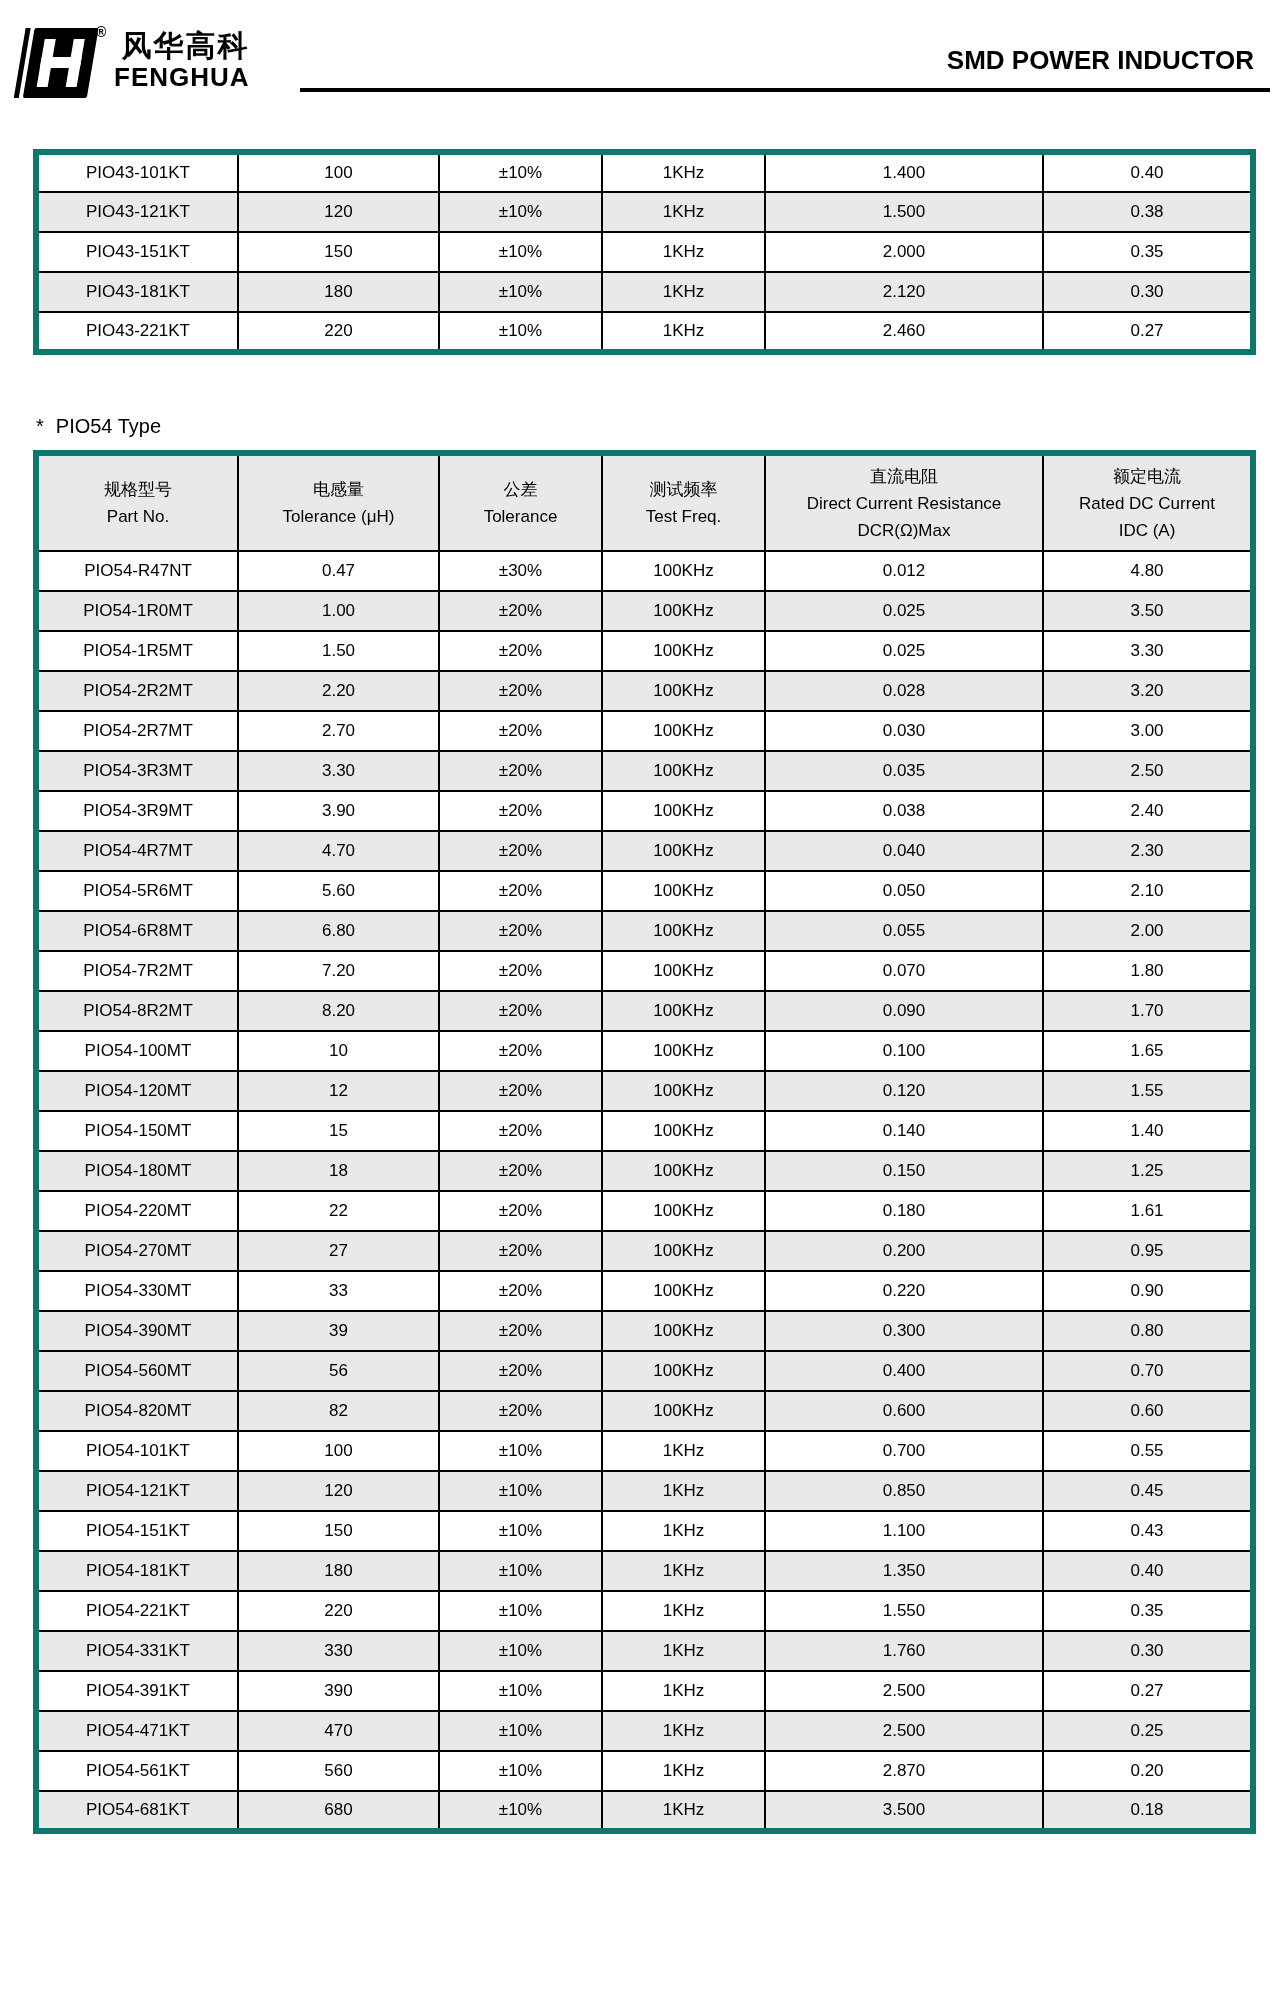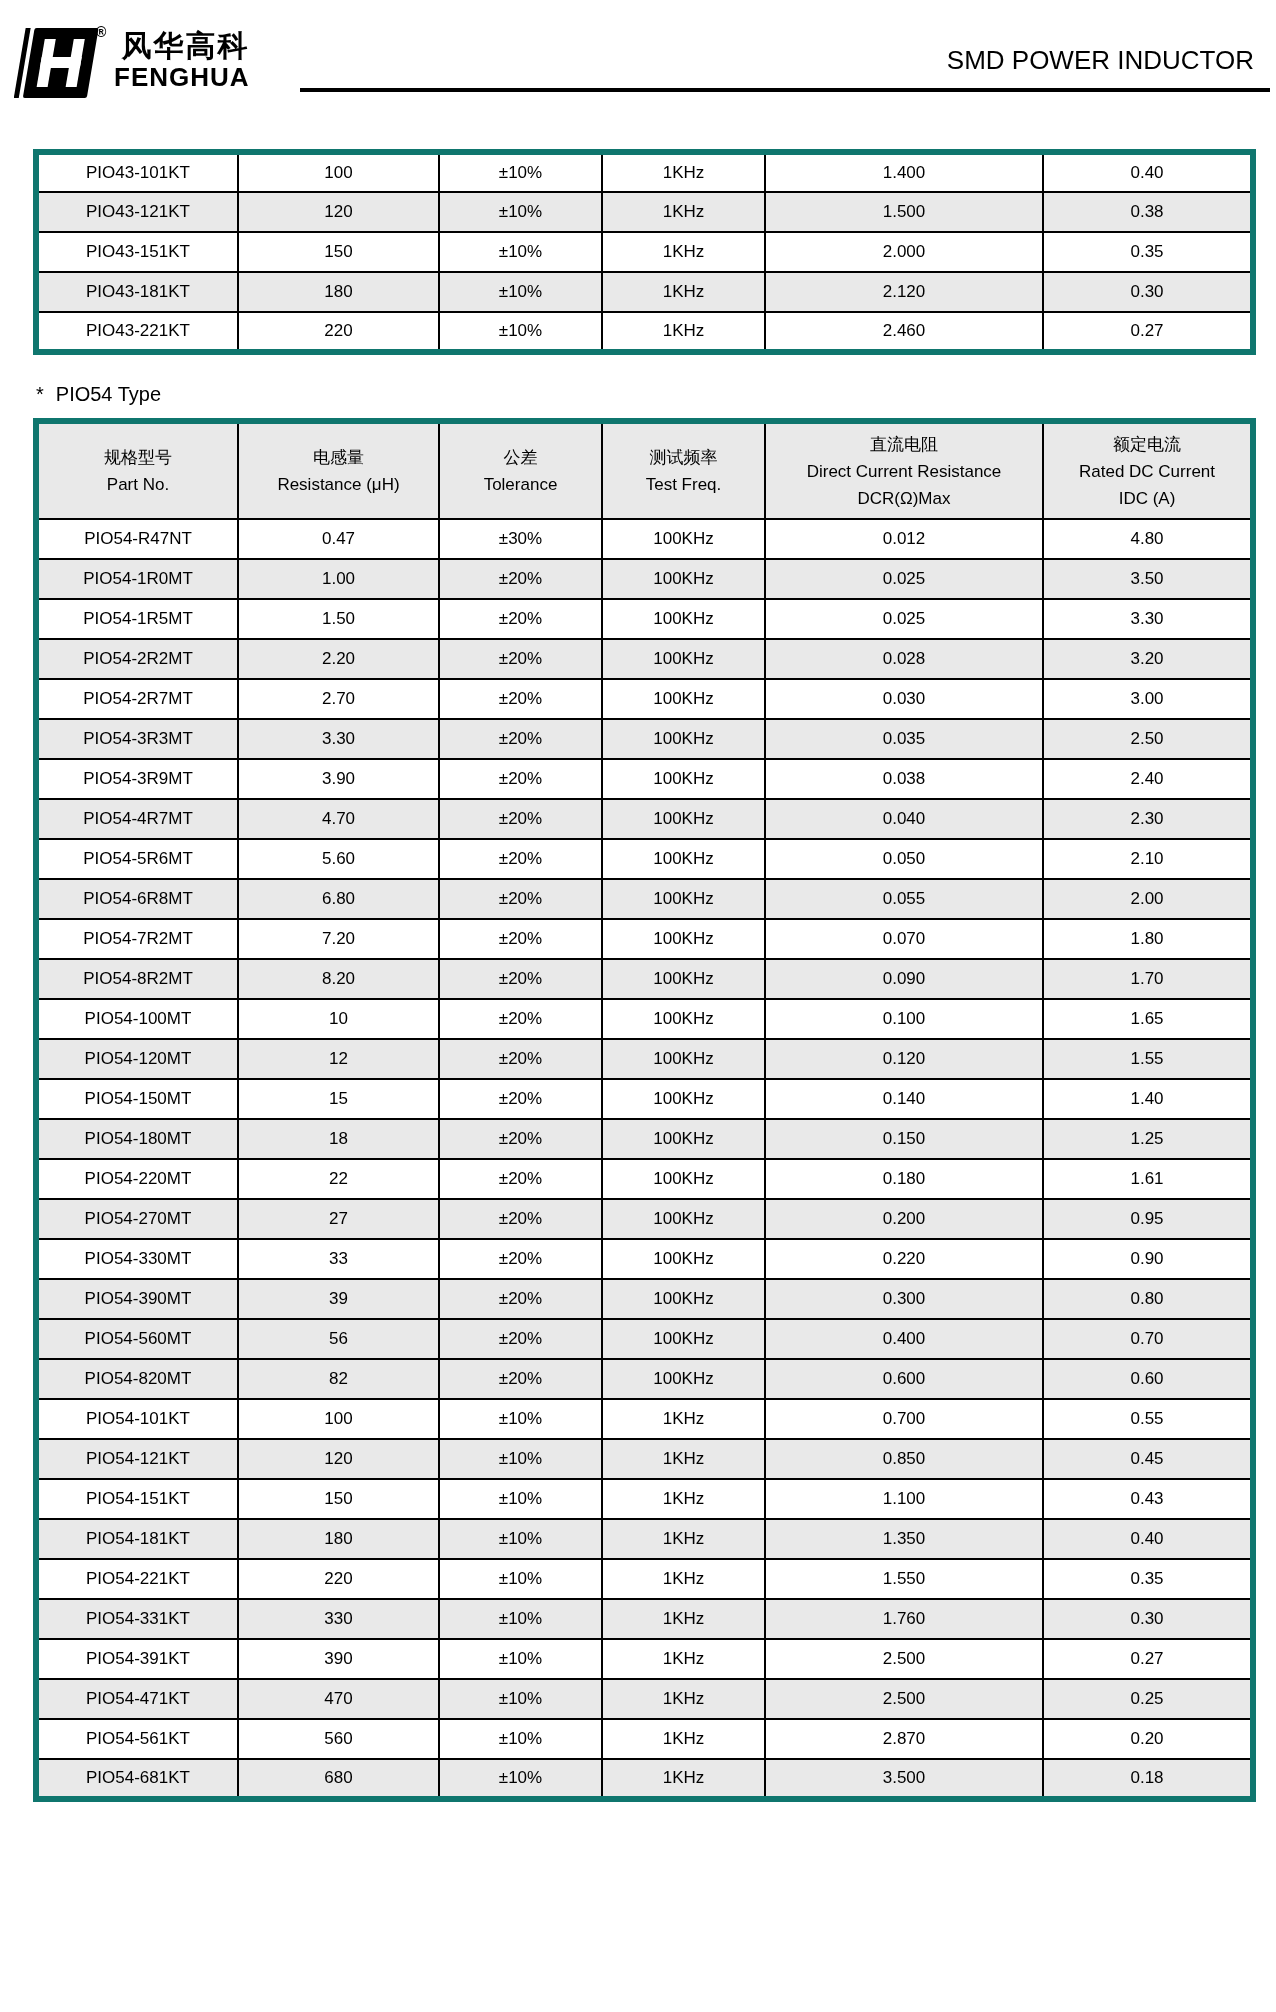--- a/index.html
+++ b/index.html
@@ -13,21 +13,21 @@
     overflow: hidden;
   }
 
   
   .hdr { position: absolute; top: 0; left: 0; width: 1276px; height: 100px; }
   .logo-mark { position: absolute; left: 14px; top: 26px; }
   .reg-mark { position: absolute; left: 96px; top: 24px; font-size: 14px; font-weight: bold; }
   .brand { position: absolute; left: 114px; top: 29px; }
   .brand-cn { font-size: 30px; font-weight: bold; letter-spacing: 2px; line-height: 34px; text-align: right; }
   .brand-en { font-size: 26px; font-weight: bold; letter-spacing: 1px; line-height: 28px; }
-  .doc-title { position: absolute; right: 22px; top: 45px; font-size: 26px; font-weight: normal; letter-spacing: 0px; }
+  .doc-title { position: absolute; right: 22px; top: 45px; font-size: 26px; font-weight: bold; letter-spacing: 0px; }
   .hdr-rule { position: absolute; left: 300px; top: 88px; width: 970px; height: 4px; background: #000; }
 
   
   table.data-table {
     border-collapse: collapse;
     table-layout: fixed;
     width: 1217px;
     margin-left: 33px;
     border: 6px solid #0f766e;
   }
@@ -40,21 +40,21 @@
     font-size: 17px;
     font-weight: normal;
     overflow: hidden;
   }
   .data-table td { height: 40px; }
   .data-table th { height: 98px; background: #e9e9e9; padding: 2px 3px; }
   .data-table tr.alt td { background: #e9e9e9; }
   th .hl { line-height: 27px; font-size: 17px; }
 
   
-  .section-heading { margin: 28px 0 0 36px; font-size: 20px; line-height: 23px; }
+  .section-heading { margin: 60px 0 0 36px; font-size: 20px; line-height: 23px; }
   .section-heading .star { display: inline-block; margin-right: 12px; }
 </style>
 </head>
 <body>
 
 <div class="page">
 
   <div class="hdr">
     <svg class="logo-mark" width="88" height="72" viewBox="0 0 88 72">
       <g transform="matrix(1,0,-0.17,1,12,0)">
@@ -141,21 +141,21 @@
         <col style="width:210px">
     </colgroup>
     <thead>
       <tr>
         <th>
           <div class="hl">规格型号</div>
           <div class="hl">Part No.</div>
         </th>
         <th>
           <div class="hl">电感量</div>
-          <div class="hl">Resistance (μH)</div>
+          <div class="hl">Tolerance (μH)</div>
         </th>
         <th>
           <div class="hl">公差</div>
           <div class="hl">Tolerance</div>
         </th>
         <th>
           <div class="hl">测试频率</div>
           <div class="hl">Test Freq.</div>
         </th>
         <th>

